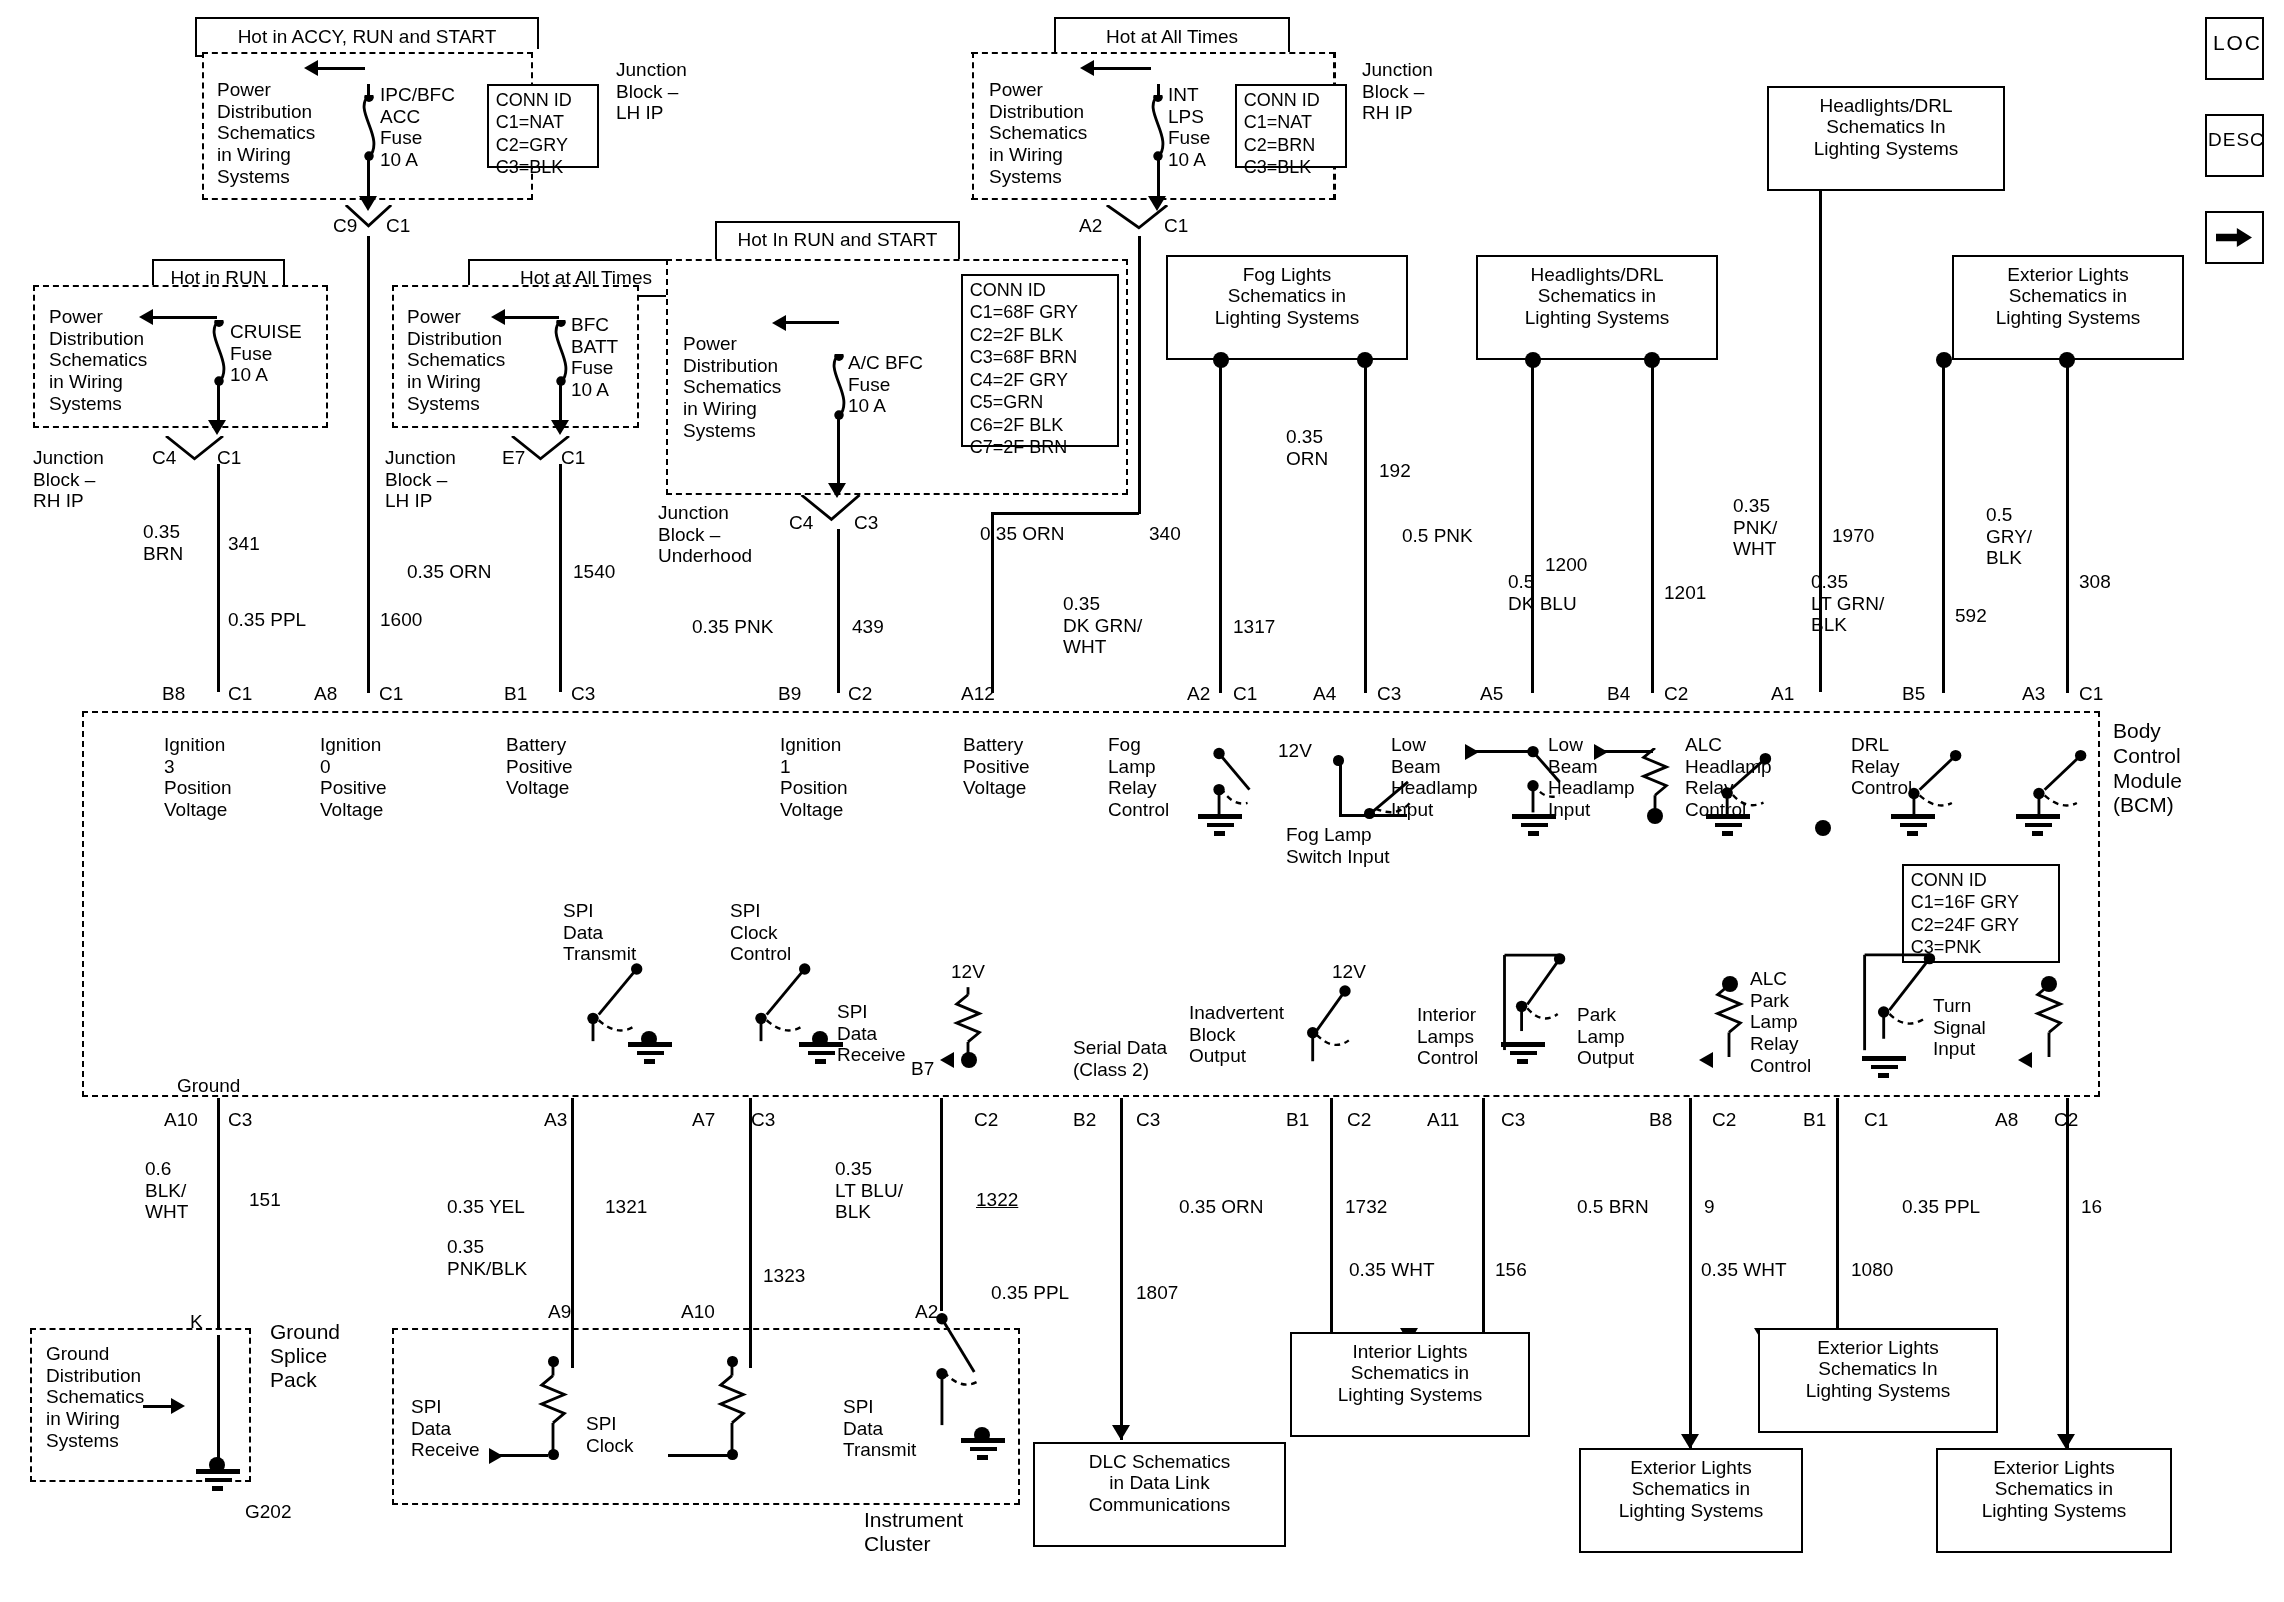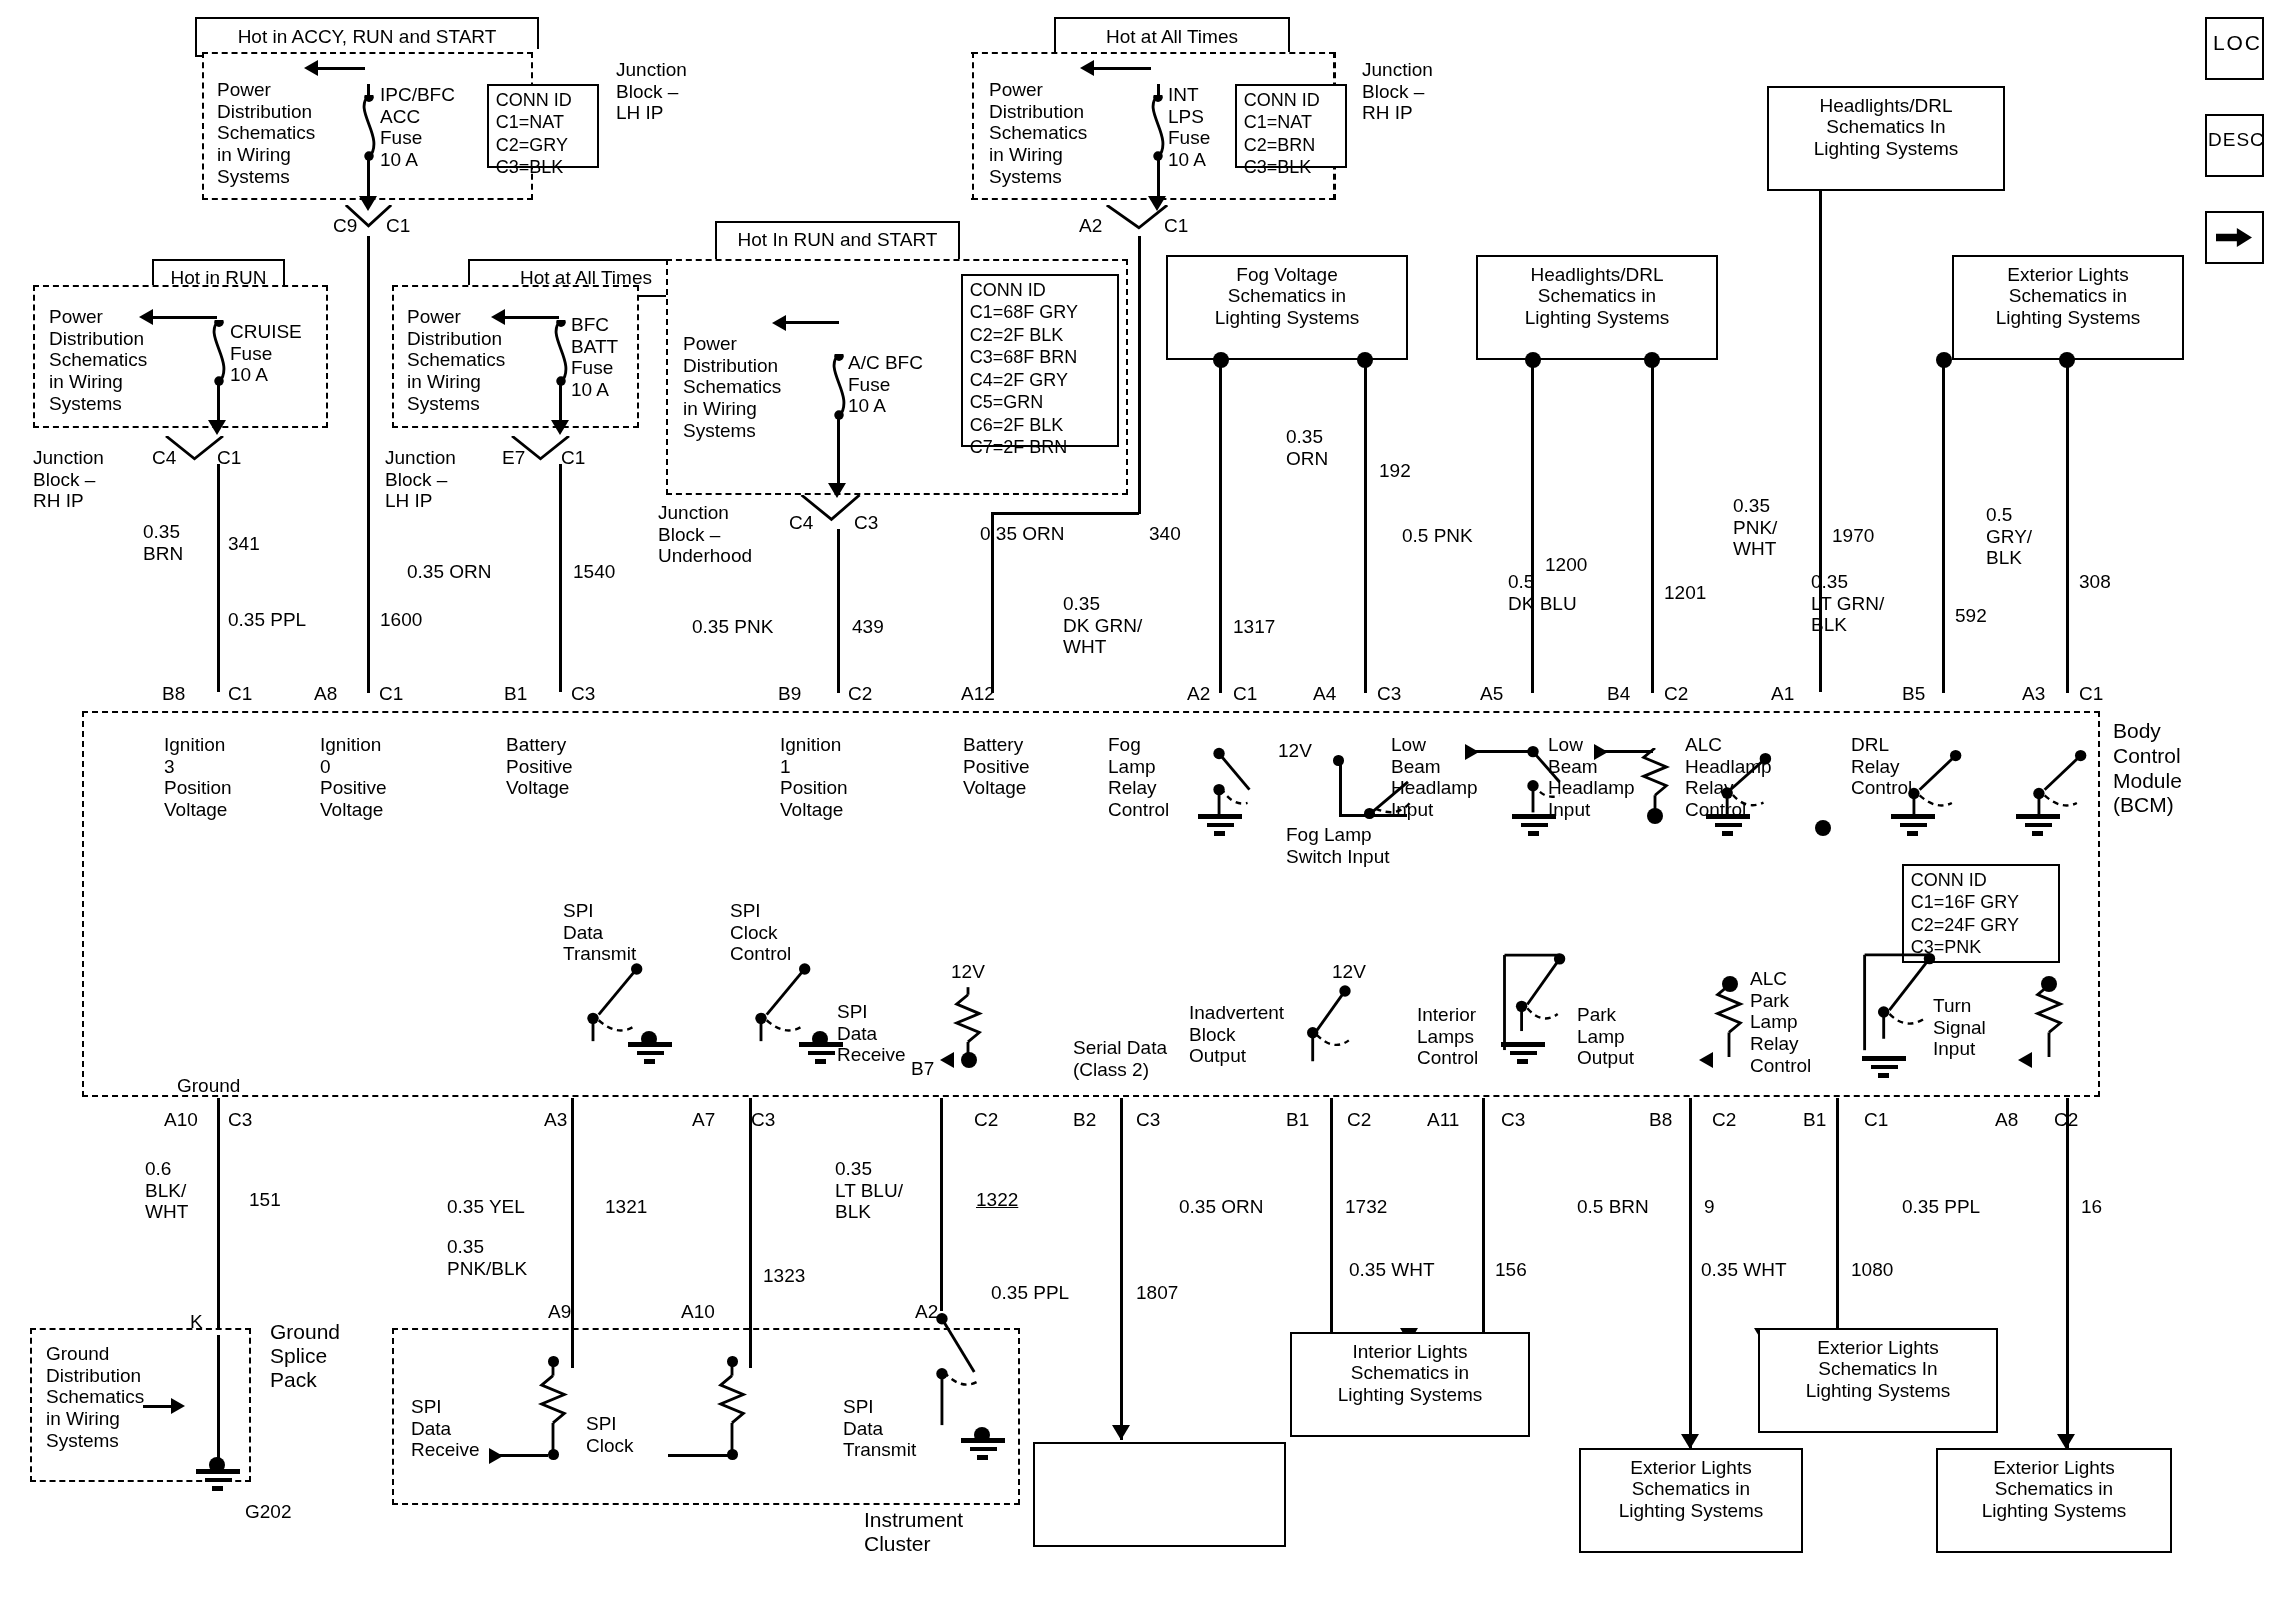--- a/index.html
+++ b/index.html
@@ -254,21 +254,21 @@
         <path d="M4,0 L36,26 L66,0" stroke="#000" stroke-width="3" fill="none"></path>
       </svg>
   </div>
 
   <div class="box" style="left:1767px;top:86px;width:238px;height:105px;"></div>
   <div class="tc" style="left:1767px;top:95px;width:238px;white-space:pre;">Headlights/DRL
 Schematics In
 Lighting Systems</div>
 
   <div class="box" style="left:1166px;top:255px;width:242px;height:105px;"></div>
-  <div class="tc" style="left:1166px;top:264px;width:242px;white-space:pre;">Fog Voltage
+  <div class="tc" style="left:1166px;top:264px;width:242px;white-space:pre;">Fog Lights
 Schematics in
 Lighting Systems</div>
 
   <div class="box" style="left:1476px;top:255px;width:242px;height:105px;"></div>
   <div class="tc" style="left:1476px;top:264px;width:242px;white-space:pre;">Headlights/DRL
 Schematics in
 Lighting Systems</div>
 
   <div class="box" style="left:1952px;top:255px;width:232px;height:105px;"></div>
   <div class="tc" style="left:1952px;top:264px;width:232px;white-space:pre;">Exterior Lights
@@ -709,20 +709,23 @@
   <div class="lbl" style="left:835px;top:1158px;white-space:pre;">0.35
 LT BLU/
 BLK</div>
   <div class="t" style="left:976px;top:1189px;text-decoration:underline;">1322</div>
 
   <div class="vl" style="left:1120px;top:1098px;width:2.9px;height:342px;"></div>
   <div class="lbl" style="left:991px;top:1282px;">0.35 PPL</div>
   <div class="t" style="left:1136px;top:1282px;">1807</div>
   <div class="arrowdn" style="left:1112px;top:1425px;"></div>
   <div class="box" style="left:1033px;top:1442px;width:253px;height:105px;"></div>
+  <div class="tc" style="left:1033px;top:1451px;width:253px;white-space:pre;">DLC Schematics
+in Data Link
+Communications</div>
 
   <div class="vl" style="left:1330px;top:1098px;width:2.9px;height:238px;"></div>
   <div class="lbl" style="left:1179px;top:1196px;">0.35 ORN</div>
   <div class="t" style="left:1345px;top:1196px;">1732</div>
 
   <div class="vl" style="left:1482px;top:1098px;width:2.9px;height:238px;"></div>
   <div class="lbl" style="left:1349px;top:1259px;">0.35 WHT</div>
   <div class="t" style="left:1495px;top:1259px;">156</div>
   <div class="arrowdn" style="left:1400px;top:1328px;"></div>
   <div class="box" style="left:1290px;top:1332px;width:240px;height:105px;"></div>

